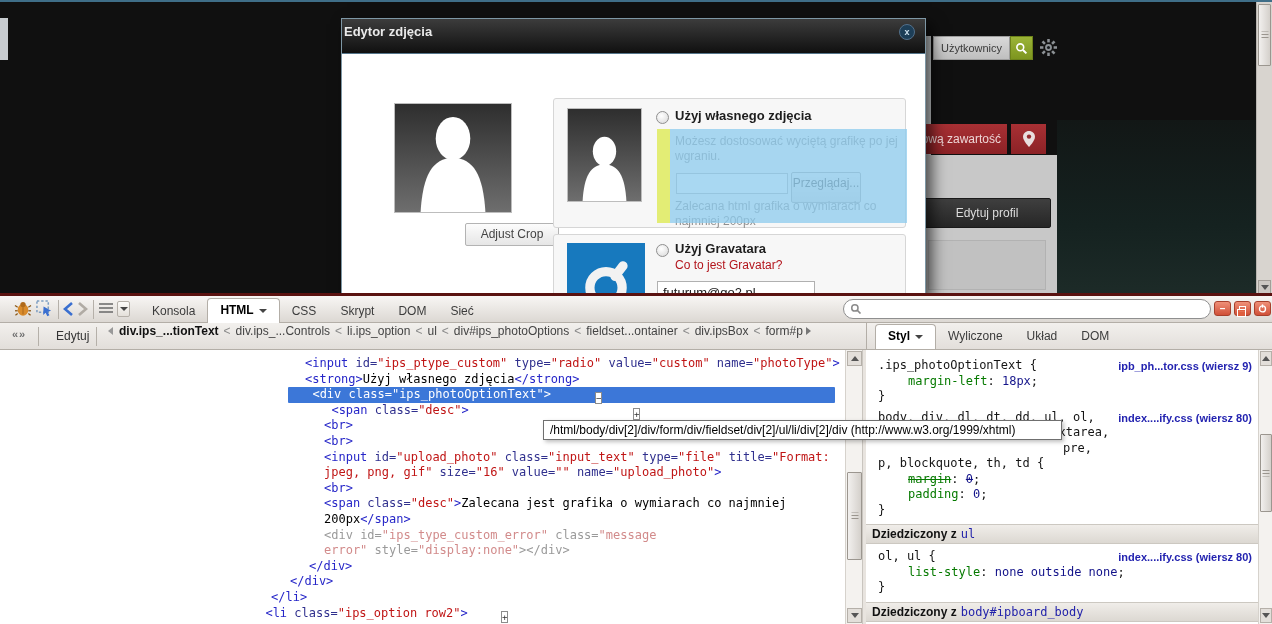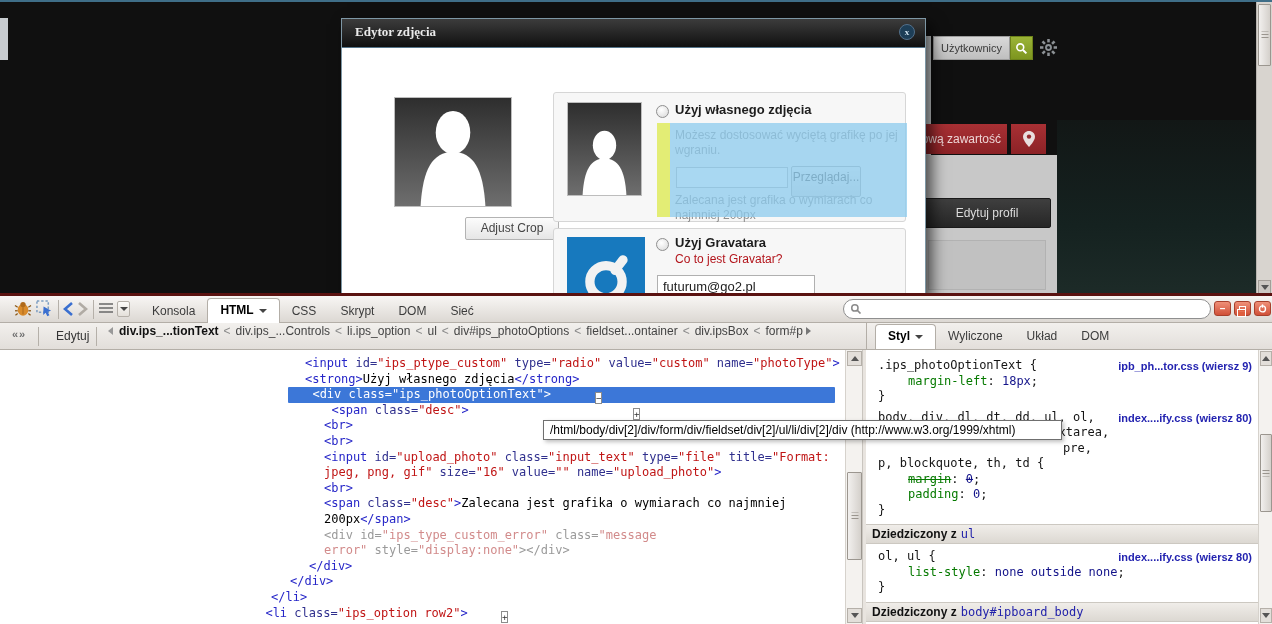--- a/index.html
+++ b/index.html
@@ -43,23 +43,23 @@
                     transform:translate(-50%,-50%);
                     background:repeating-linear-gradient(180deg,#9a958e 0 1px,transparent 1px 3px); }
   .bscroll .down { position:absolute; left:1px; bottom:2px; width:13px; height:14px; background:#ccc8c3; border:1px solid #a39e98;
                    display:flex; align-items:center; justify-content:center; }
   .tri-dn { width:0; height:0; border-left:4px solid transparent; border-right:4px solid transparent; border-top:5px solid #555; }
   .tri-up { width:0; height:0; border-left:4px solid transparent; border-right:4px solid transparent; border-bottom:5px solid #555; }
 
   
   .modal { position:absolute; left:341px; top:18px; width:585px; height:278px; background:#fff;
            box-shadow:6px 6px 14px rgba(0,0,0,.65); border:1px solid #7e97a5; }
-  .modal-titlebar { position:relative; height:29px; background:linear-gradient(#3c3c3c,#101010);
+  .modal-titlebar { position:relative; height:35px; background:linear-gradient(#3c3c3c,#101010);
                     border-bottom:1px solid #55758a; color:#eaeaea; font-size:13px; font-weight:bold;
-                    line-height:26px; padding-left:13px;font-family:Liberation Serif, serif; }
+                    line-height:26px; padding-left:2px; }
   .mclose { position:absolute; right:10px; top:5px; width:16px; height:16px; border-radius:50%;
             background:#1d3e57; border:1px solid #53708a; color:#cfe2ef; font-size:9px; font-weight:bold;
             text-align:center; line-height:14px; }
   .modal-body { position:relative; height:250px; background:#fff; }
   .avatar-box { position:absolute; background:linear-gradient(#2e2e2e,#6e6e6e); border:1px solid #bdbdbd; overflow:hidden; }
   .av-main { left:52px; top:49px; width:118px; height:110px; }
   .adjust-btn { position:absolute; left:123px; top:169px; width:94px; height:23px;
                 background:linear-gradient(#fcfcfc,#e6e6e6); border:1px solid #b3b3b3; border-radius:2px;
                 color:#444; font-size:12px; text-align:center; line-height:21px; }
   .opt-box { position:absolute; left:211px; width:353px; background:#f7f7f7; border:1px solid #d6d6d6; border-radius:3px; }
@@ -242,21 +242,21 @@
             <svg width="100%" height="100%" viewBox="0 0 100 100" preserveAspectRatio="xMidYMax meet">
                 <ellipse cx="50" cy="32" rx="16" ry="20" fill="#fff"></ellipse>
                 <path d="M50 50 C31 50 22 66 20 100 L80 100 C78 66 69 50 50 50 Z" fill="#fff"></path>
               </svg>
           </div>
           <span class="radio" style="left:102px; top:12px;"></span>
           <div class="opt-title" style="left:121px; top:9px;">Użyj własnego zdjęcia</div>
           <div class="desc" style="position:absolute; left:121px; top:35px; width:230px;">Możesz dostosować wyciętą grafikę po jej wgraniu.</div>
           <div class="file-box"></div>
           <div class="browse-btn">Przeglądaj...</div>
-          <div class="desc" style="position:absolute; left:121px; top:100px; width:238px;">Zalecana jest grafika o wymiarach co najmniej 200px</div>
+          <div class="desc" style="position:absolute; left:121px; top:100px; width:238px;">Zalecana html grafika o wymiarach co najmniej 200px</div>
           <div class="hl-blue">
             <div class="hl-yellow"></div>
           </div>
         </div>
 
         <div class="opt-box opt-grav">
           <div class="grav-logo icon-abs">
             <svg width="62" height="66" viewBox="0 0 100 104">
                 <circle cx="50" cy="58" r="26" fill="none" stroke="#f2f2f2" stroke-width="15"></circle>
                 <rect x="42.5" y="6" width="15" height="36" rx="7.5" fill="#f2f2f2" transform="rotate(38 50 58)"></rect>

